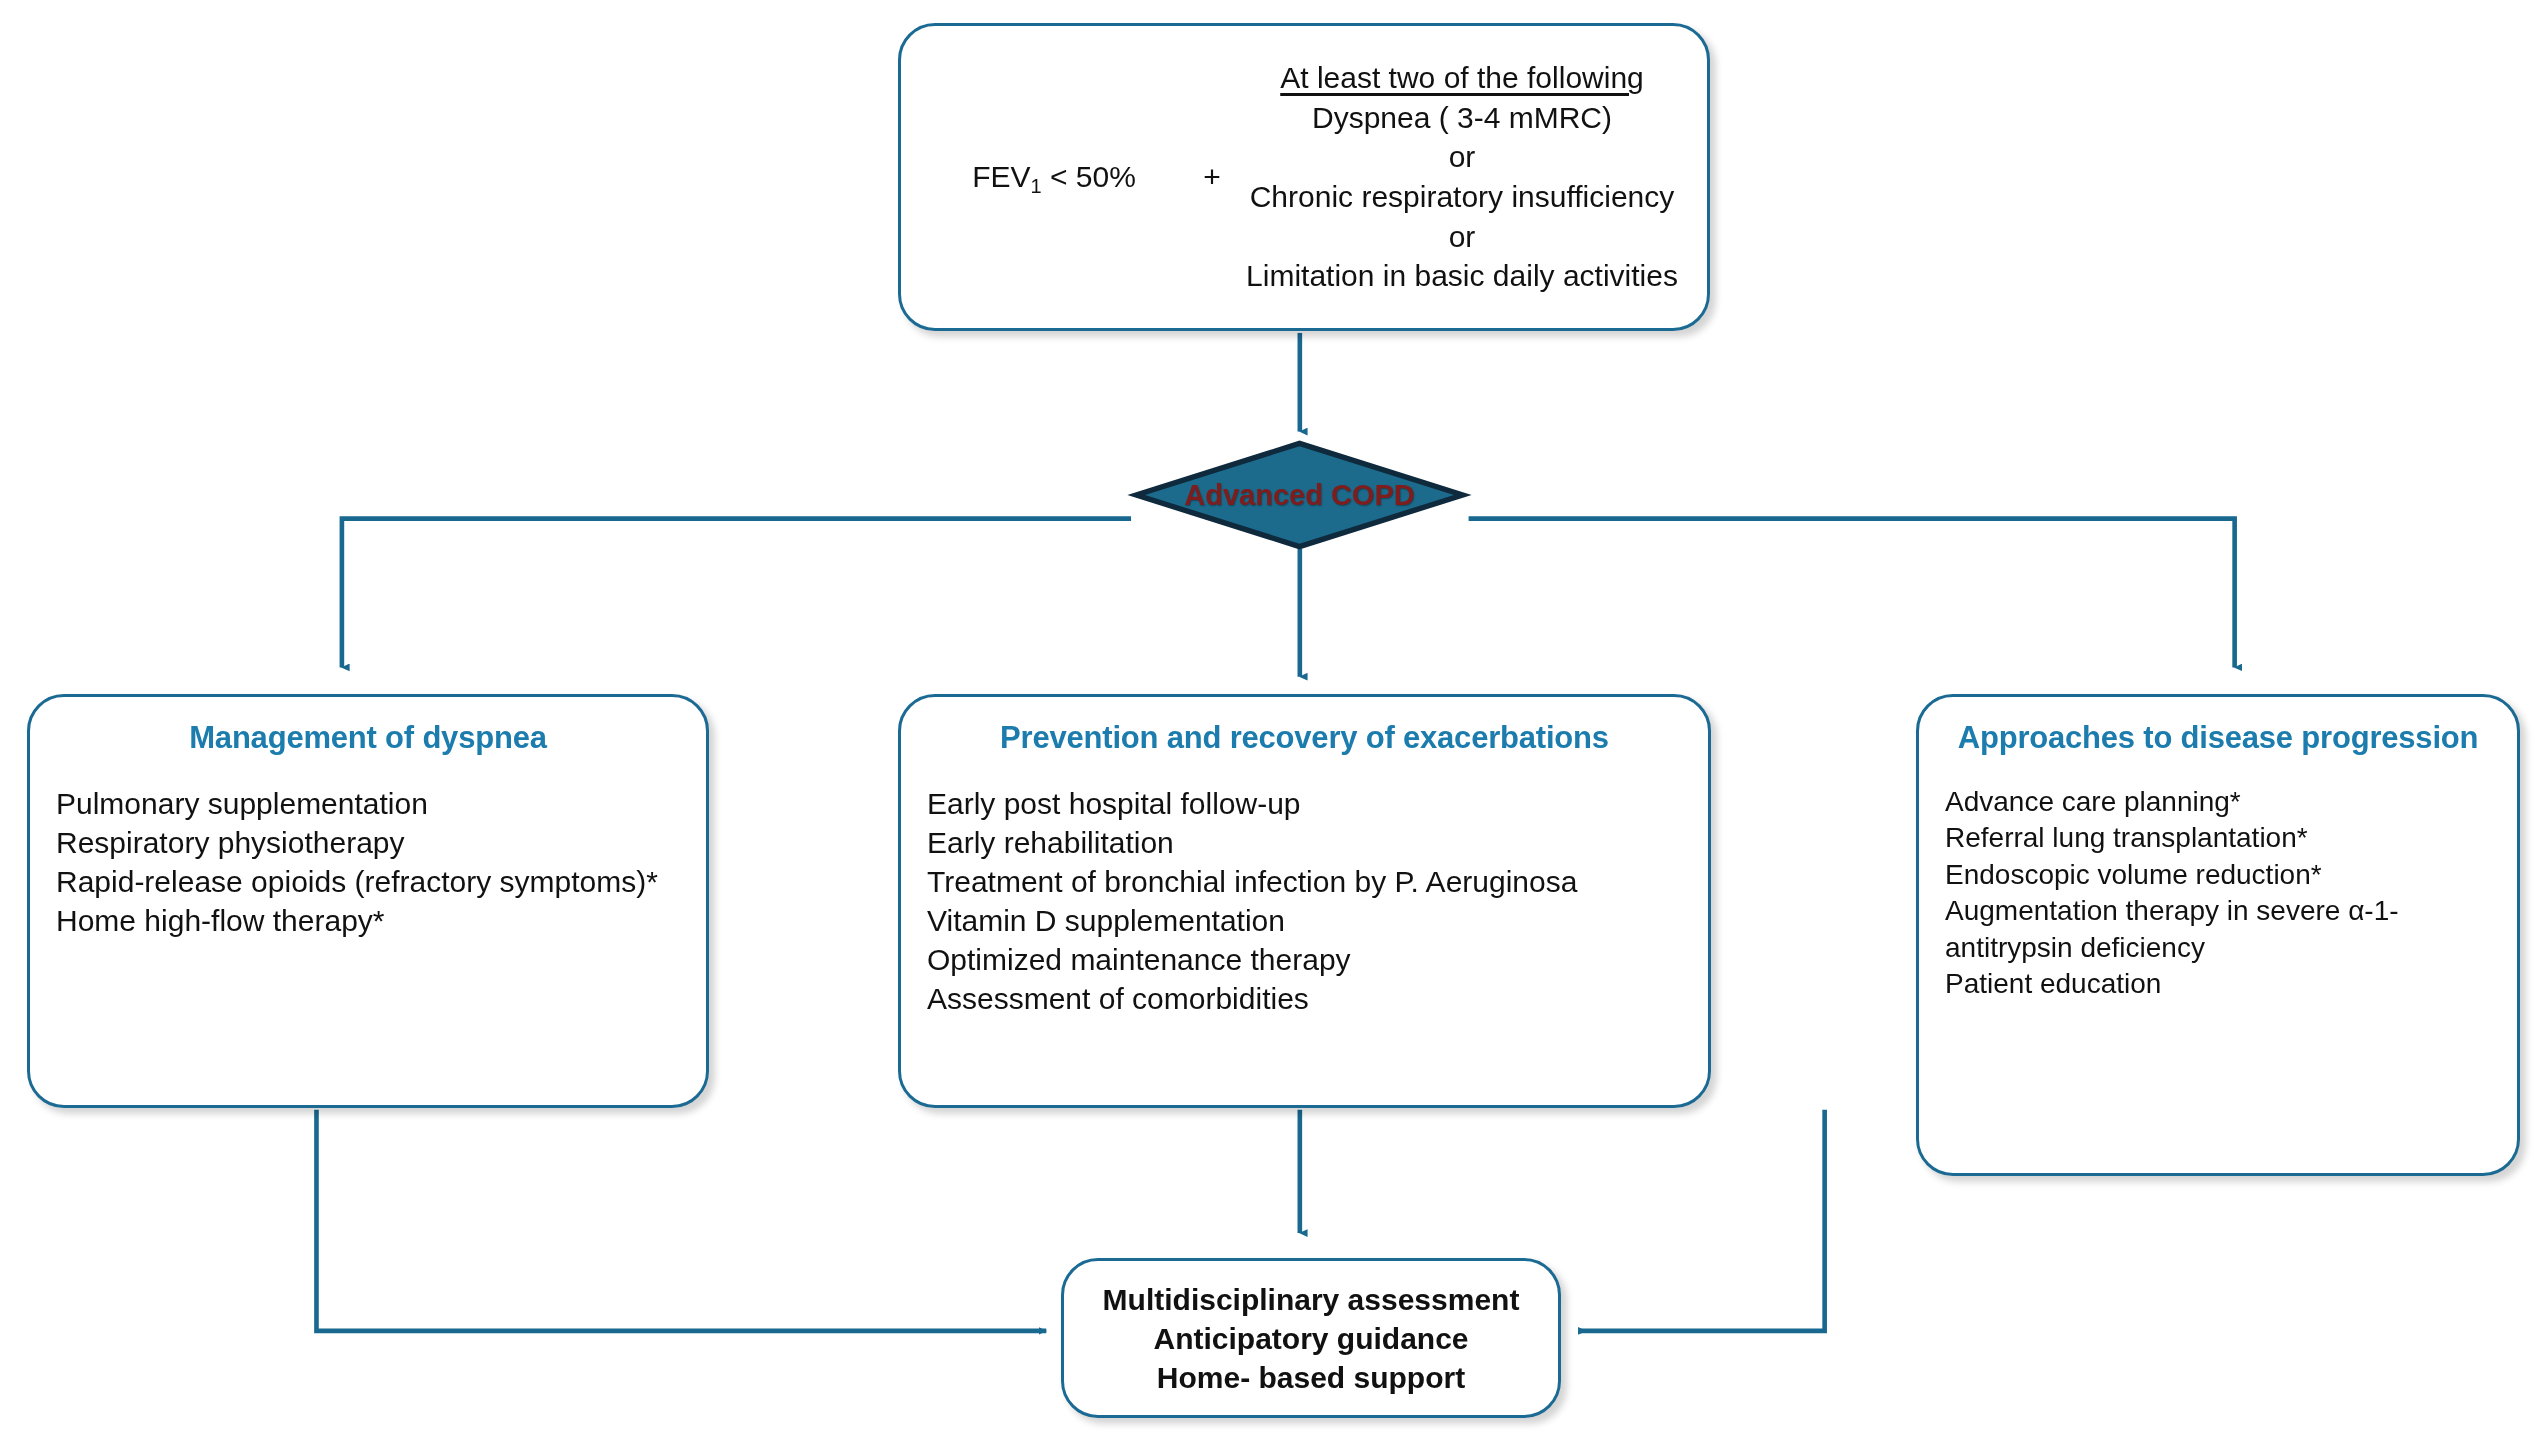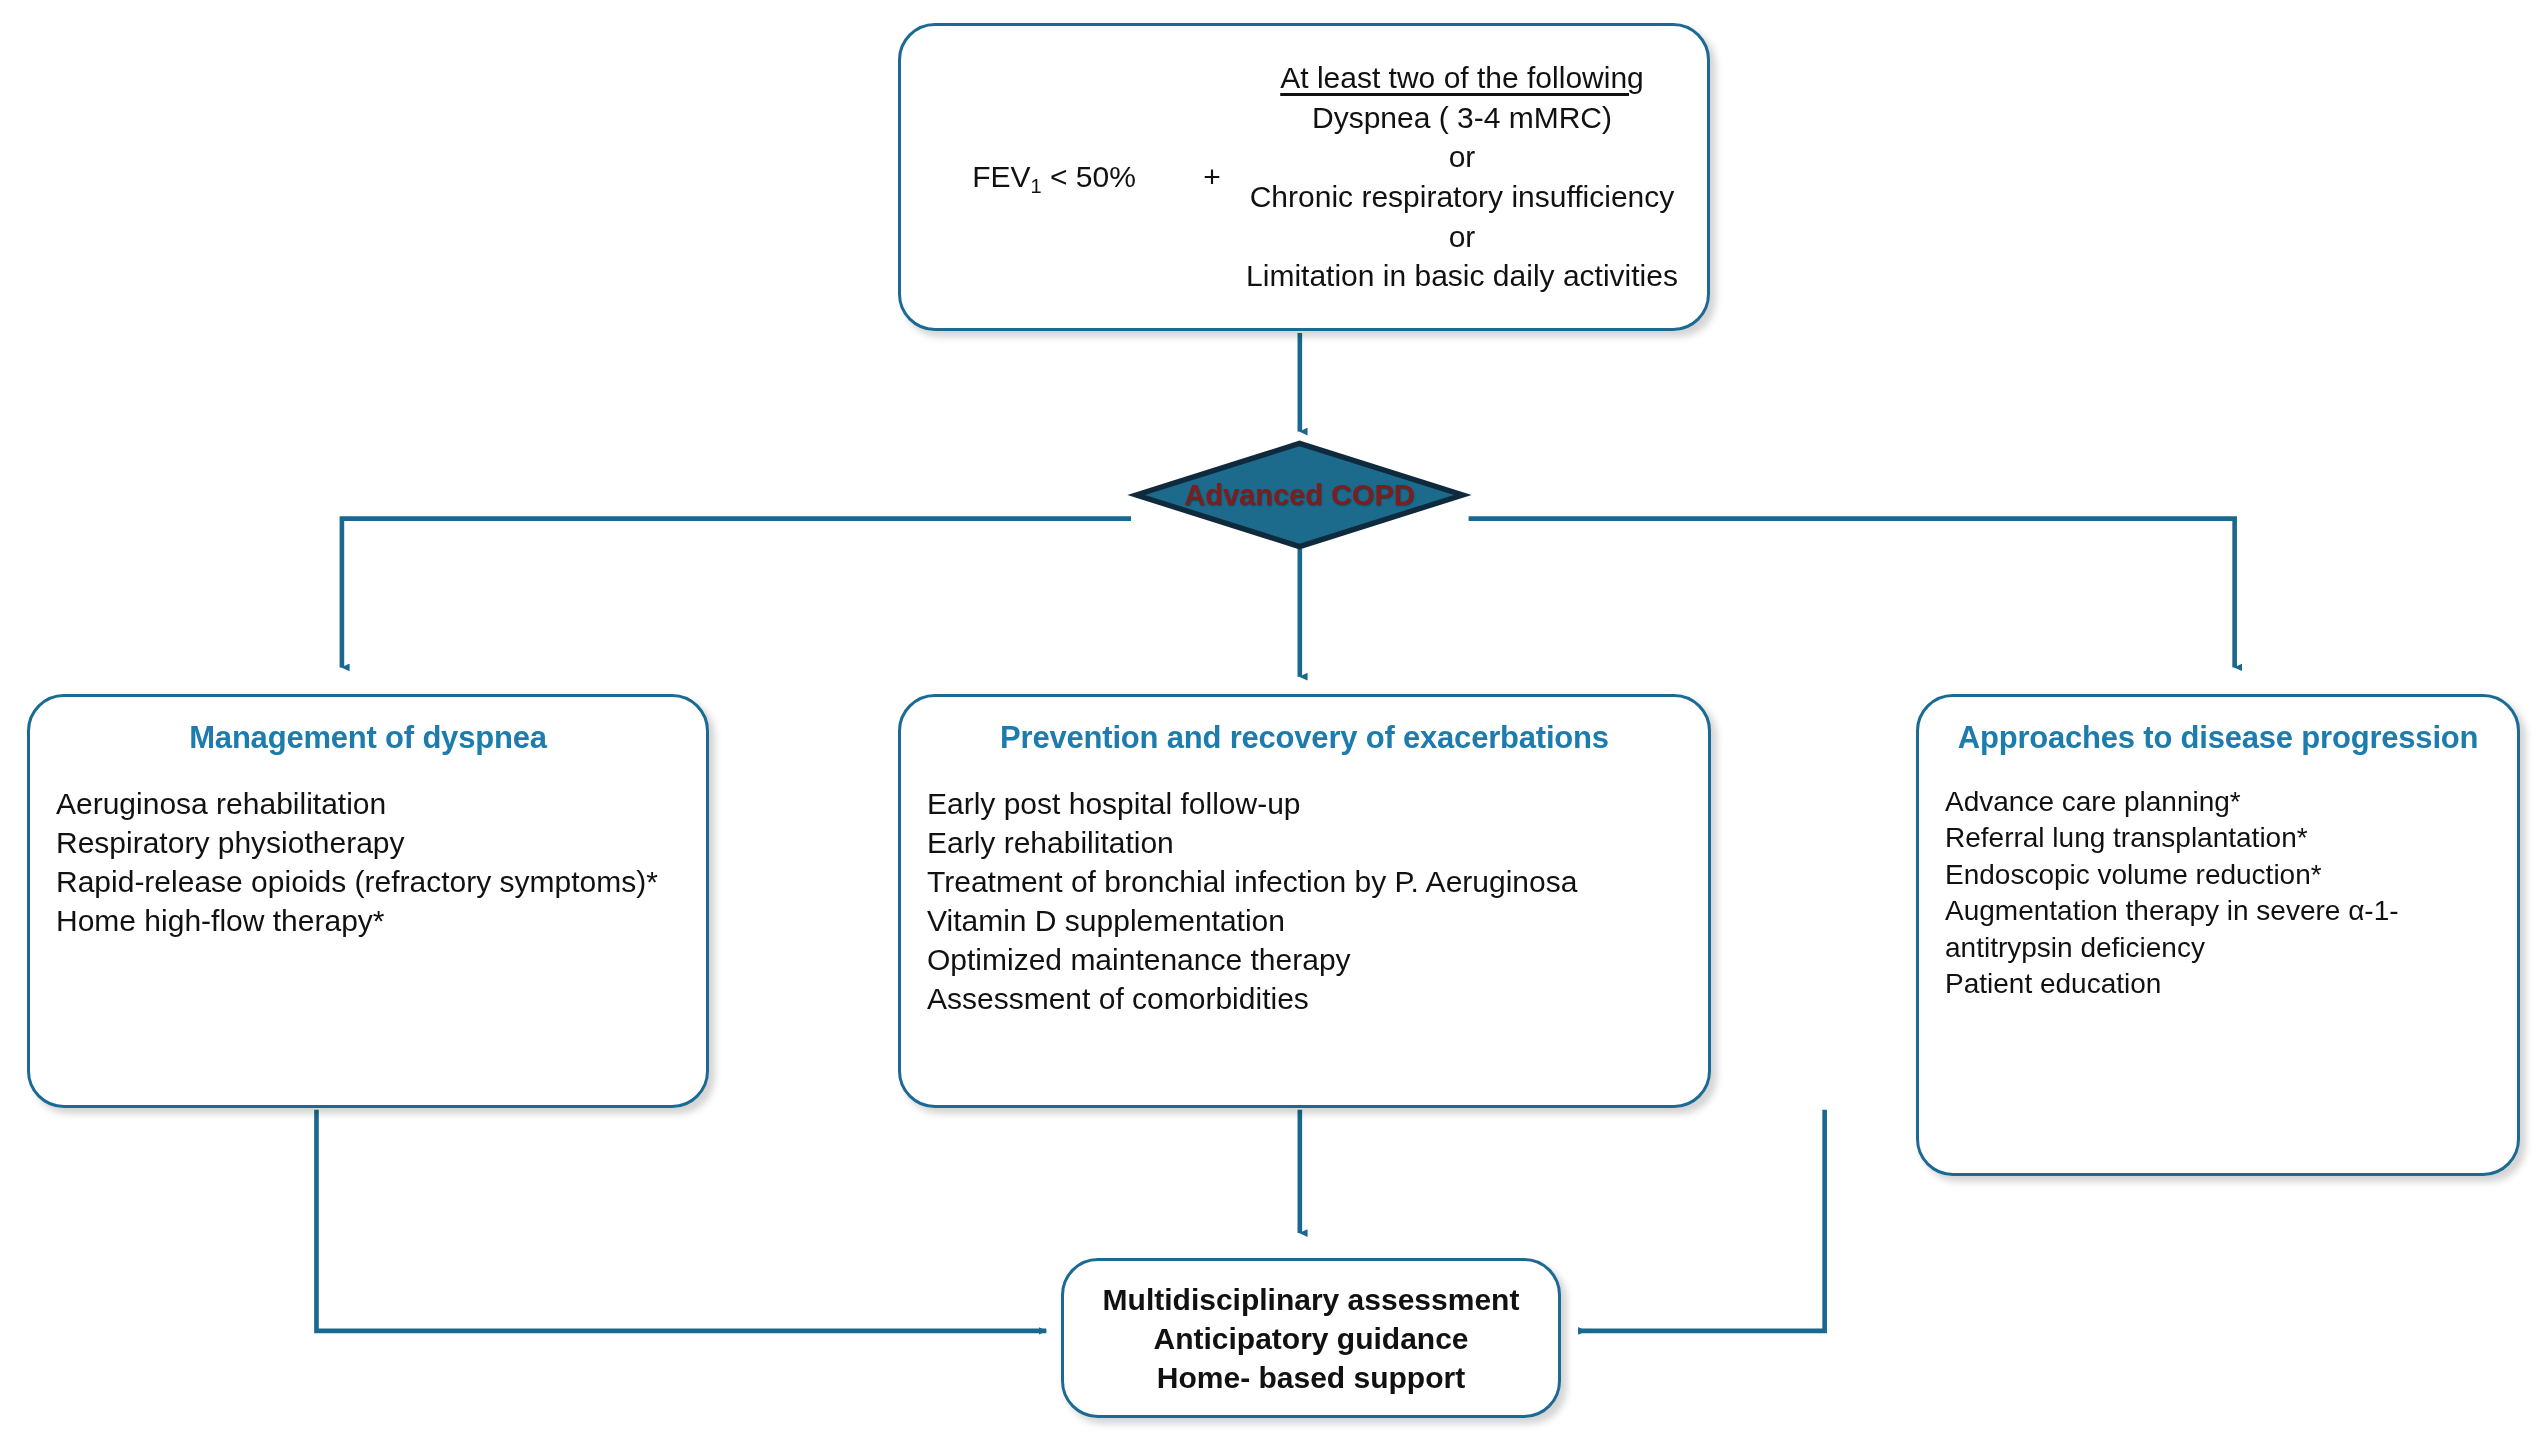--- a/index.html
+++ b/index.html
@@ -194,21 +194,21 @@
     <svg viewBox="0 0 430 140" xmlns="http://www.w3.org/2000/svg">
       <polygon points="215,3 427,70 215,137 3,70" fill="#1c6b8c" stroke="#0f2a3d" stroke-width="7"></polygon>
     </svg>
     <div id="diamond-label">Advanced COPD</div>
   </div>
 
   <div class="node" id="box-left">
     <div class="node-inner">
       <div class="box-title">Management of dyspnea</div>
       <ul class="box-list">
-        <li>Aeruginosa rehabilitation</li>
+        <li>Pulmonary supplementation</li>
         <li>Respiratory physiotherapy</li>
         <li>Rapid-release opioids (refractory symptoms)*</li>
         <li>Home high-flow therapy*</li>
       </ul>
     </div>
   </div>
 
   <div class="node" id="box-middle">
     <div class="node-inner">
       <div class="box-title">Prevention and recovery of exacerbations</div>

